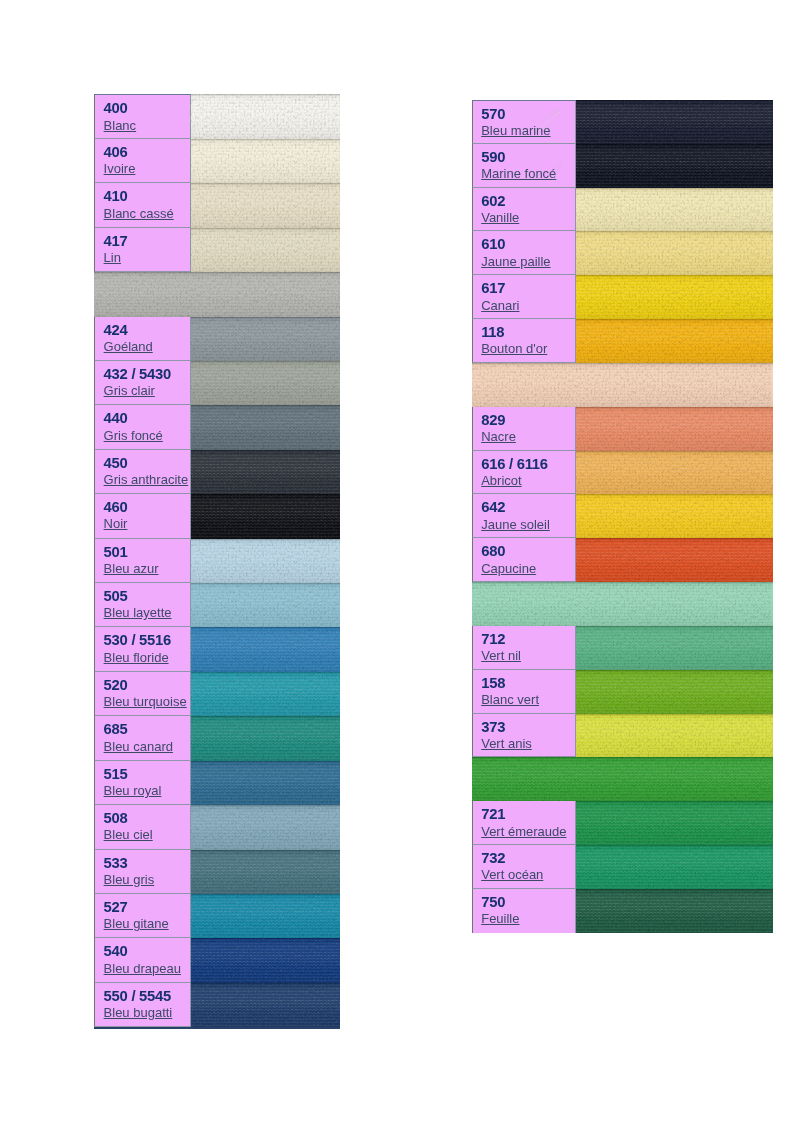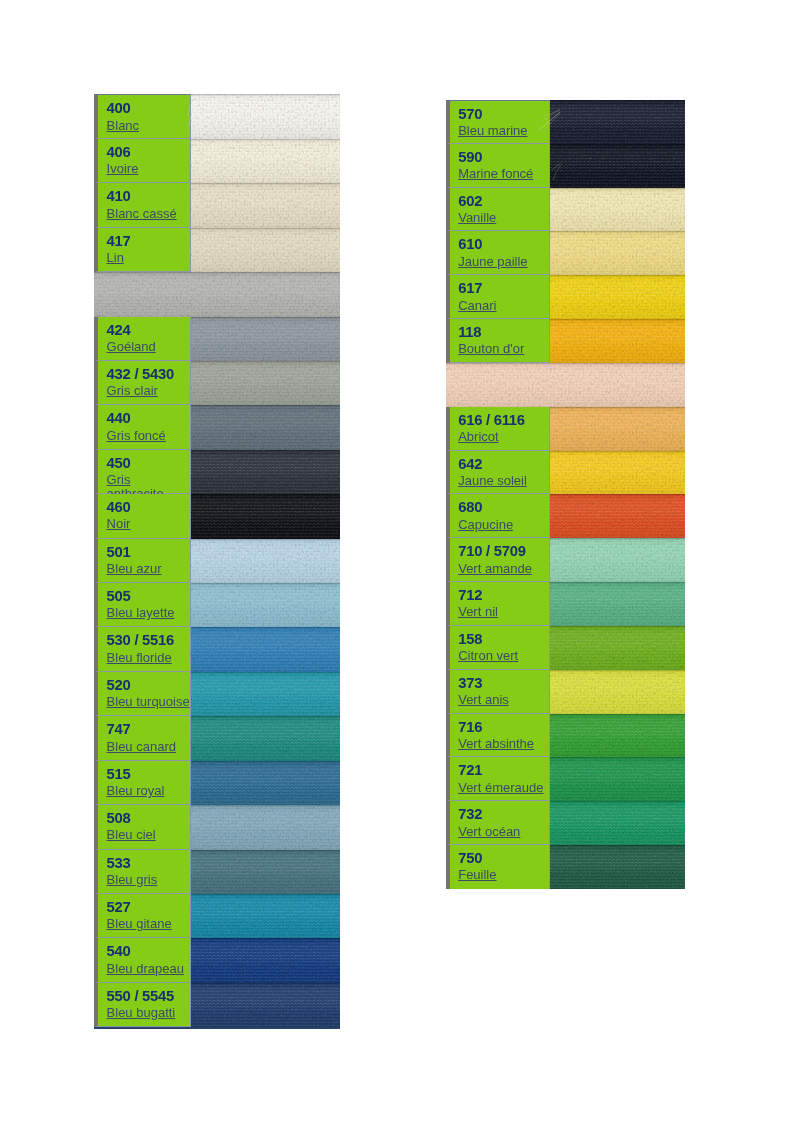--- a/index.html
+++ b/index.html
@@ -5,29 +5,29 @@
 <style>
   html,body{margin:0;padding:0;}
   body{
     width:794px;height:1123px;background:#ffffff;
     font-family:"Liberation Sans", sans-serif;
     overflow:hidden;position:relative;
     -webkit-font-smoothing:antialiased;
   }
   .chart{position:absolute;}
   #chart-left{left:94.4px;top:94.4px;width:245.6px;--rh:44.43px;--lw:96.6px;}
-  #chart-right{left:446px;top:100px;width:239px;--rh:43.83px;--lw:104px;}
+  #chart-right{left:472px;top:100px;width:301px;--rh:43.83px;--lw:104px;}
   .row{display:flex;position:relative;height:var(--rh);}
   .label-cell{
     box-sizing:border-box;
     width:var(--lw);flex:0 0 var(--lw);
-    border-left:4px solid #737373;
+    border-left:1px solid #737373;
     border-right:1px solid #8d96a8;
     border-bottom:1px solid #8d96a8;
-    background:#84cc16;
+    background:#f0abfc;
     padding:4px 0 0 8.2px;
   }
   .chart .row:first-child .label-cell{border-top:1px solid #6b7596;}
   .chart .row:last-child .label-cell{border-bottom:none;}
   .bottomrule{position:absolute;left:0;height:1.6px;background:#2b4268;}
   .code{font-size:14.8px;font-weight:bold;color:#17306e;line-height:19.3px;letter-spacing:-0.25px;
         transform:translateZ(0);}
   .name{font-size:13px;color:#3c4a66;line-height:14px;letter-spacing:0px;
         transform:translateZ(0);text-decoration:underline;}
   .swatch{flex:1 1 auto;position:relative;overflow:hidden;}
@@ -319,21 +319,21 @@
           <rect width="100%" height="100%" filter="url(#fabric2)"></rect>
         </svg>
         <svg class="weave">
           <rect width="100%" height="100%" fill="url(#knitpat)"></rect>
         </svg>
         <div class="shade"></div>
       </div>
     </div>
     <div class="row">
       <div class="label-cell">
-        <div class="code">747</div>
+        <div class="code">685</div>
         <div class="name">Bleu canard</div>
       </div>
       <div class="swatch" style="background: rgb(26, 139, 127);">
         <svg class="tex">
           <rect width="100%" height="100%" filter="url(#fabric)"></rect>
         </svg>
         <svg class="tex2">
           <rect width="100%" height="100%" filter="url(#fabric2)"></rect>
         </svg>
         <svg class="weave">
@@ -570,20 +570,38 @@
           <rect width="100%" height="100%" filter="url(#fabric2)"></rect>
         </svg>
         <svg class="weave">
           <rect width="100%" height="100%" fill="url(#knitpat)"></rect>
         </svg>
         <div class="shade"></div>
       </div>
     </div>
     <div class="row">
       <div class="label-cell">
+        <div class="code">829</div>
+        <div class="name">Nacre</div>
+      </div>
+      <div class="swatch" style="background: rgb(237, 138, 99);">
+        <svg class="tex">
+          <rect width="100%" height="100%" filter="url(#fabric)"></rect>
+        </svg>
+        <svg class="tex2">
+          <rect width="100%" height="100%" filter="url(#fabric2)"></rect>
+        </svg>
+        <svg class="weave">
+          <rect width="100%" height="100%" fill="url(#knitpat)"></rect>
+        </svg>
+        <div class="shade"></div>
+      </div>
+    </div>
+    <div class="row">
+      <div class="label-cell">
         <div class="code">616 / 6116</div>
         <div class="name">Abricot</div>
       </div>
       <div class="swatch" style="background: rgb(242, 179, 86);">
         <svg class="tex">
           <rect width="100%" height="100%" filter="url(#fabric)"></rect>
         </svg>
         <svg class="tex2">
           <rect width="100%" height="100%" filter="url(#fabric2)"></rect>
         </svg>
@@ -623,24 +641,20 @@
         <svg class="tex2">
           <rect width="100%" height="100%" filter="url(#fabric2)"></rect>
         </svg>
         <svg class="weave">
           <rect width="100%" height="100%" fill="url(#knitpat)"></rect>
         </svg>
         <div class="shade"></div>
       </div>
     </div>
     <div class="row">
-      <div class="label-cell">
-        <div class="code">710 / 5709</div>
-        <div class="name">Vert amande</div>
-      </div>
       <div class="swatch" style="background: rgb(148, 214, 182);">
         <svg class="tex">
           <rect width="100%" height="100%" filter="url(#fabric)"></rect>
         </svg>
         <svg class="tex2">
           <rect width="100%" height="100%" filter="url(#fabric2)"></rect>
         </svg>
         <svg class="weave">
           <rect width="100%" height="100%" fill="url(#knitpat)"></rect>
         </svg>
@@ -661,21 +675,21 @@
         </svg>
         <svg class="weave">
           <rect width="100%" height="100%" fill="url(#knitpat)"></rect>
         </svg>
         <div class="shade"></div>
       </div>
     </div>
     <div class="row">
       <div class="label-cell">
         <div class="code">158</div>
-        <div class="name">Citron vert</div>
+        <div class="name">Blanc vert</div>
       </div>
       <div class="swatch" style="background: rgb(109, 176, 26);">
         <svg class="tex">
           <rect width="100%" height="100%" filter="url(#fabric)"></rect>
         </svg>
         <svg class="tex2">
           <rect width="100%" height="100%" filter="url(#fabric2)"></rect>
         </svg>
         <svg class="weave">
           <rect width="100%" height="100%" fill="url(#knitpat)"></rect>
@@ -695,24 +709,20 @@
         <svg class="tex2">
           <rect width="100%" height="100%" filter="url(#fabric2)"></rect>
         </svg>
         <svg class="weave">
           <rect width="100%" height="100%" fill="url(#knitpat)"></rect>
         </svg>
         <div class="shade"></div>
       </div>
     </div>
     <div class="row">
-      <div class="label-cell">
-        <div class="code">716</div>
-        <div class="name">Vert absinthe</div>
-      </div>
       <div class="swatch" style="background: rgb(48, 160, 48);">
         <svg class="tex">
           <rect width="100%" height="100%" filter="url(#fabric)"></rect>
         </svg>
         <svg class="tex2">
           <rect width="100%" height="100%" filter="url(#fabric2)"></rect>
         </svg>
         <svg class="weave">
           <rect width="100%" height="100%" fill="url(#knitpat)"></rect>
         </svg>

